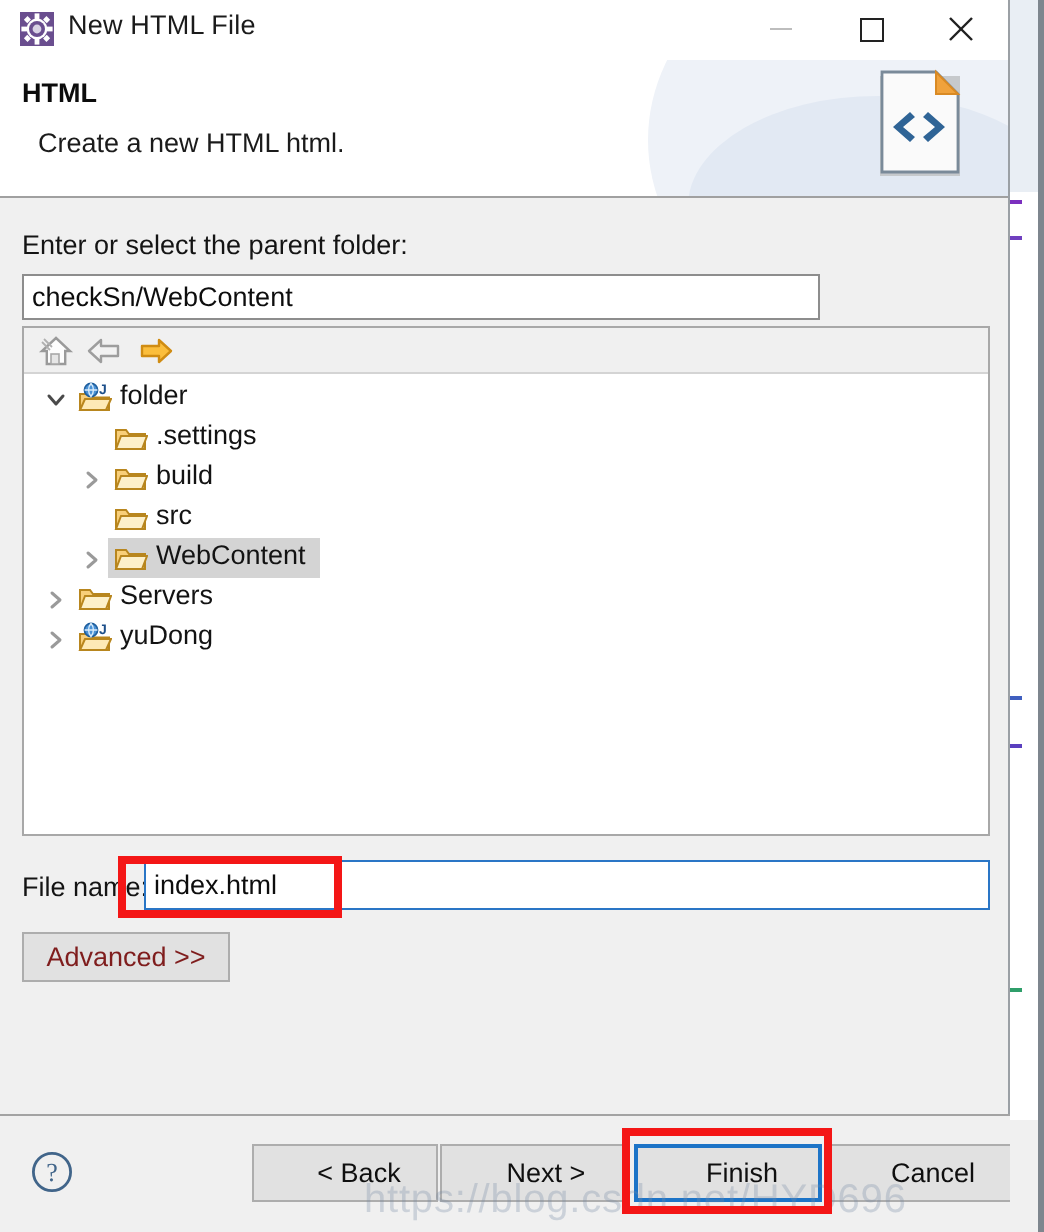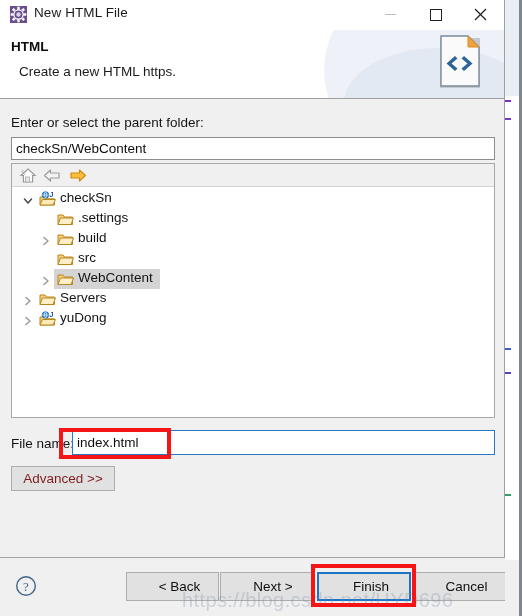--- a/index.html
+++ b/index.html
@@ -148,21 +148,21 @@
   }
   .label-parent {
     position: absolute;
     left: 11px; top: 16px;
     font-size: 13.5px;
     color: #141414;
   }
   .path-input {
     position: absolute;
     left: 11px; top: 38px;
-    width: 484px; height: 23px;
+    width: 399px; height: 23px;
     background: #ffffff;
     border: 1px solid #8d8d8d;
     box-sizing: border-box;
     font-family: "Liberation Sans", sans-serif;
     font-size: 13.5px;
     color: #0d0d0d;
     padding: 0 4px;
     line-height: 21px;
     outline: none;
   }
@@ -359,21 +359,21 @@
           <line x1="1" y1="1" x2="12" y2="12" stroke="#202020" stroke-width="1.2"></line>
           <line x1="12" y1="1" x2="1" y2="12" stroke="#202020" stroke-width="1.2"></line>
         </svg>
       </div>
     </div>
 
     <div class="header">
       <div class="header-swoosh"></div>
       <div class="header-swoosh2"></div>
       <div class="header-title">HTML</div>
-      <div class="header-desc">Create a new HTML https.</div>
+      <div class="header-desc">Create a new HTML html.</div>
       <span class="header-icon">
         <svg width="58" height="62" viewBox="0 0 58 62">
           <rect x="3" y="6" width="40" height="50" fill="#c6c9cc"></rect>
           <path d="M4 4 H31 L42 15 V54 H4 Z" fill="#fafafa" stroke="#7a8a99" stroke-width="1.4"></path>
           <path d="M31 4 L42 15 H31 Z" fill="#f0a23c" stroke="#d98a24" stroke-width="1"></path>
           <g fill="#2f6496">
             <polygon points="18,24 20.5,26.5 14.5,31.5 20.5,36.5 18,39 9.5,31.5"></polygon>
             <polygon points="27,24 24.5,26.5 30.5,31.5 24.5,36.5 27,39 35.5,31.5"></polygon>
           </g>
         </svg>
@@ -419,21 +419,21 @@
             </span>
             <span class="tree-ico" style="left:27px">
               <svg width="17" height="16" viewBox="0 0 17 16">
                 <path d="M1 6 H6 L7.5 7.8 H15.5 V14 H1 Z" fill="#f8cf7a" stroke="#b8861e" stroke-width="1"></path>
                 <path d="M1 14 L3.5 8.5 H16.5 L14 14 Z" fill="#fde9b6" stroke="#b8861e" stroke-width="1"></path>
                 <circle cx="6.5" cy="4" r="3.3" fill="#4a92d6" stroke="#1f5f9e" stroke-width=".8"></circle>
                 <path d="M3.3 4 H9.7 M6.5 0.8 C4.9 2.5 4.9 5.5 6.5 7.2 C8.1 5.5 8.1 2.5 6.5 0.8Z" fill="none" stroke="#d9ecfb" stroke-width=".7"></path>
                 <text x="10.5" y="6" font-family="Liberation Sans, sans-serif" font-size="7" font-weight="bold" fill="#1c4f8a">J</text>
               </svg>
             </span>
-            <span class="tree-label" style="left:48px">checkSn</span>
+            <span class="tree-label" style="left:48px">folder</span>
           </div>
 
           <div class="tree-row">
             <span class="tree-ico" style="left:45px">
               <svg width="17" height="16" viewBox="0 0 17 16">
                 <path d="M1 4 H6 L7.5 6 H15.5 V13.5 H1 Z" fill="#f8cf7a" stroke="#b8861e" stroke-width="1"></path>
                 <path d="M1 13.5 L3.5 7 H16.5 L14 13.5 Z" fill="#fdf0c9" stroke="#b8861e" stroke-width="1"></path>
               </svg>
             </span>
             <span class="tree-label" style="left:66px">.settings</span>

